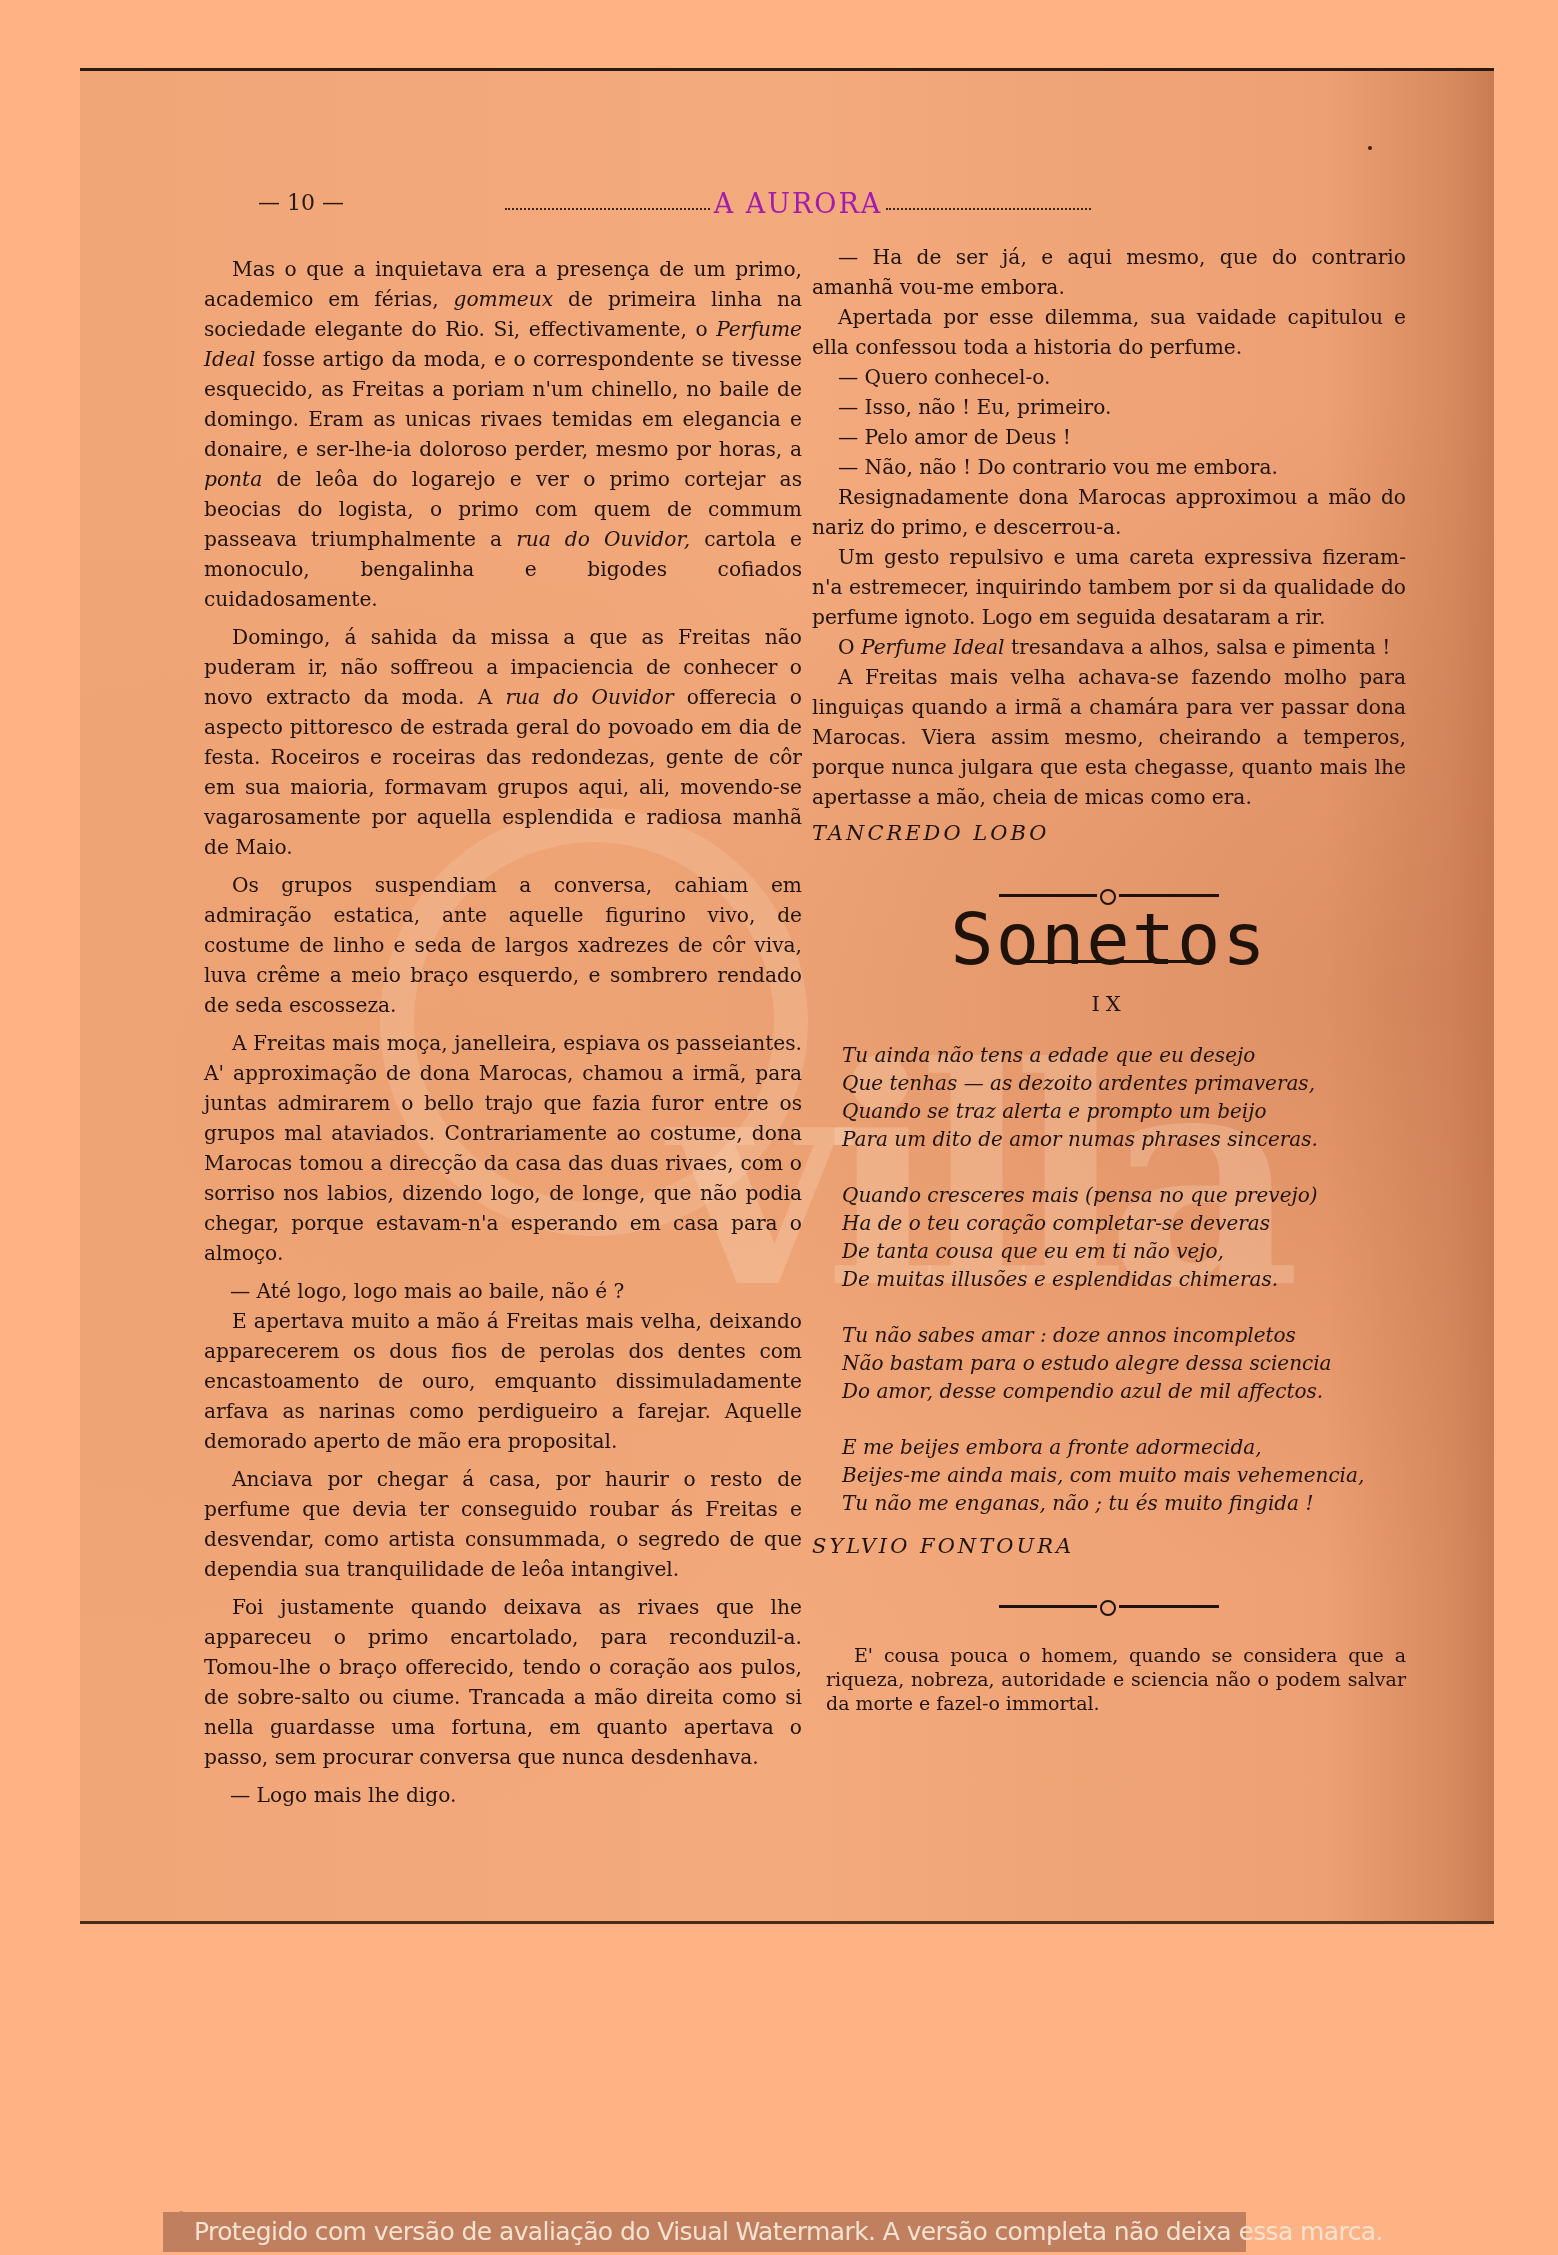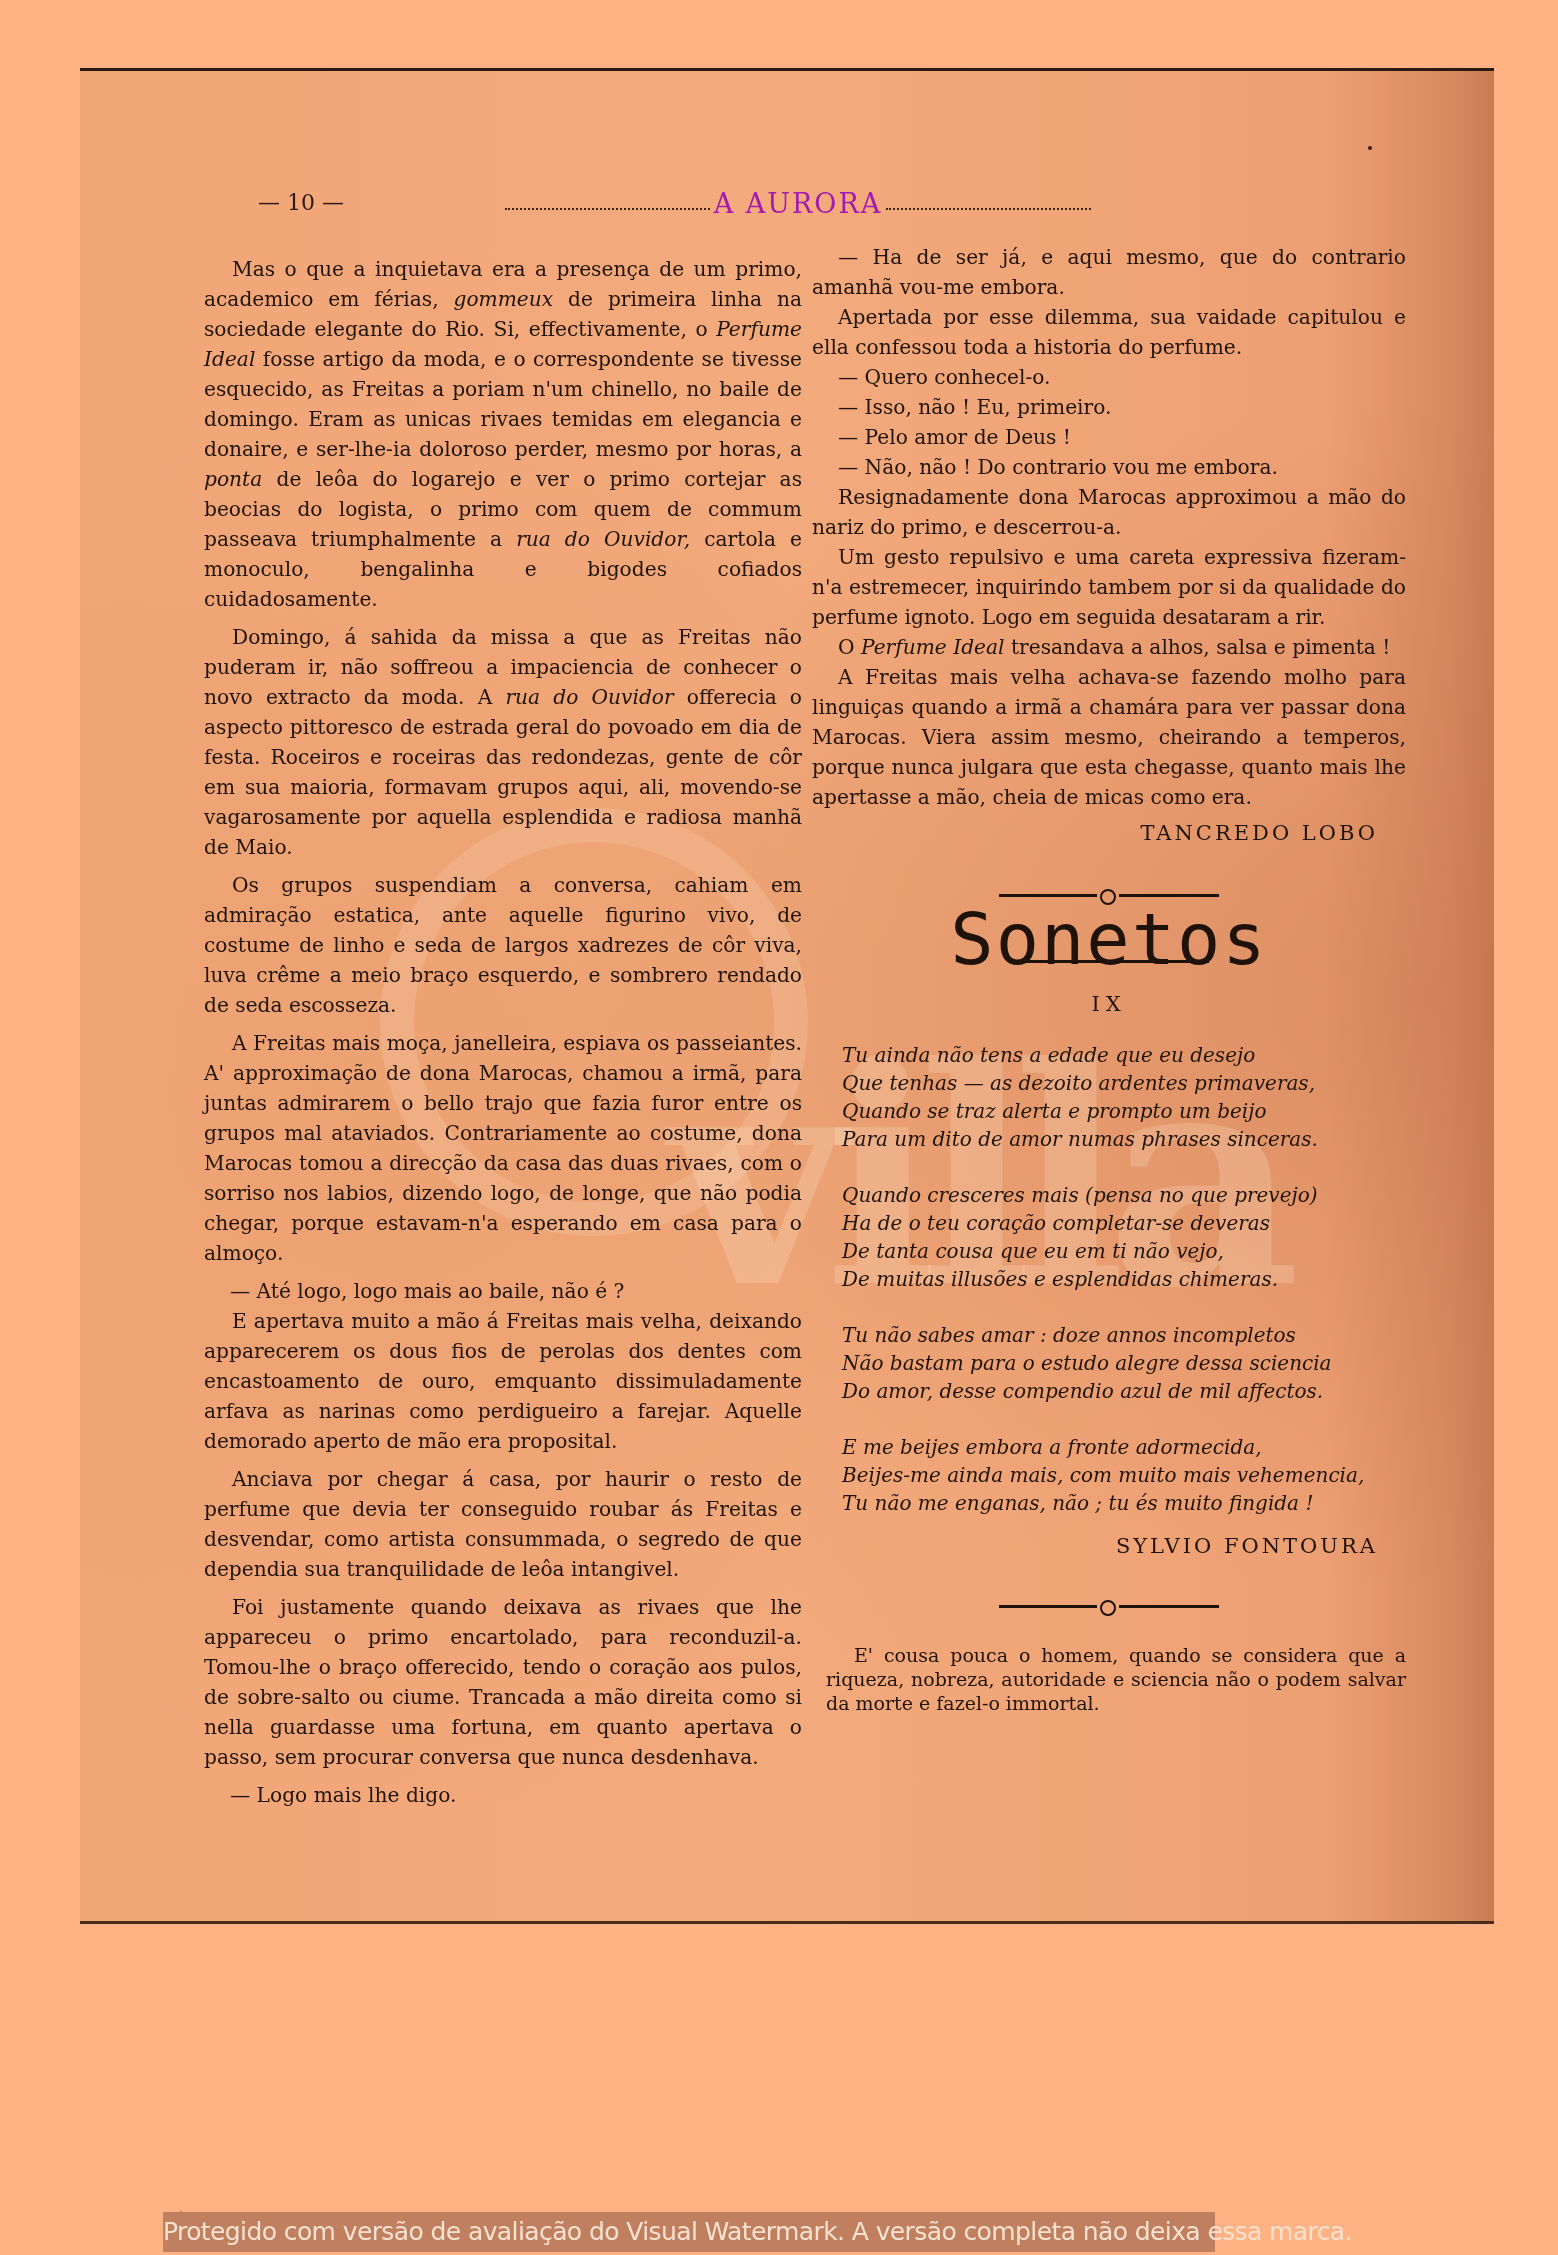--- a/index.html
+++ b/index.html
@@ -34,41 +34,41 @@
      border-bottom:2px dotted #3a2618; margin:0 4px; }
   .col {
     position:absolute; color:#20140d;
     font-size:20.2px; line-height:30px; text-align:justify;
   }
   .col p { margin:0 0 8px 0; text-indent:28px; }
   .col p.dlg { text-indent:26px; margin-bottom:0; }
   .col-left { left:204px; top:254px; width:598px; }
   .col-right { left:812px; top:242px; width:594px; }
   i, .it { font-style:italic; }
-  .sig { text-align:right; letter-spacing:3px; margin:6px 28px 0 0; font-size:21px; }
+  .sig { font-style:italic; letter-spacing:3px; margin:6px 28px 0 0; font-size:21px; }
   .rule-orn {
     position:relative; height:14px; margin:0 auto;
   }
   .rule-orn .l { position:absolute; top:6px; height:3px; background:#1e120b; }
   .rule-orn .c { position:absolute; top:1px; width:12px; height:12px; border:2px solid #1e120b; border-radius:50%; background:transparent; }
   .title-sonetos {
     text-align:center; font-family:"DejaVu Sans Mono", monospace; font-size:72px;
     color:#1e120b; letter-spacing:2px; font-weight:normal; margin:22px 0 6px 0;
   }
   .title-rule { width:200px; height:3px; background:#1e120b; margin:0 auto 26px auto; }
   .roman { text-align:center; font-size:21px; letter-spacing:6px; margin-bottom:22px; }
   .stanza { margin:0 0 28px 30px; font-style:italic; font-size:20px; line-height:28px; text-align:left; }
   .stanza div { white-space:nowrap; }
   .maxim { font-size:19px; line-height:24px; text-align:justify; margin:30px 0 0 14px; }
   .maxim span.ind { display:inline-block; width:28px; }
   .banner {
     position:absolute; left:163px; top:2212px; width:1052px; height:40px;
     background:#c08060; border-radius:0;
     color:#f6e2d0; font-family:"DejaVu Sans", sans-serif; font-size:25px;
-    line-height:40px; text-align:center; letter-spacing:-0.6px; white-space:nowrap;
+    line-height:40px; text-align:center; letter-spacing:-0.6px; white-space:nowrap;padding-left:31px;
   }
   .specks { position:absolute; width:4px; height:4px; border-radius:50%; background:#3a2015; }
   .handmark { position:absolute; left:94px; top:2140px; font-size:22px; font-style:italic; color:#8a5030; transform:rotate(-20deg); }
 </style>
 </head>
 <body>
 
 <div class="page">
   <div class="wm-circle"></div>
   <div class="wm" style="left:590px; top:960px; font-size:300px; line-height:300px; letter-spacing:-20px;">villa</div>

